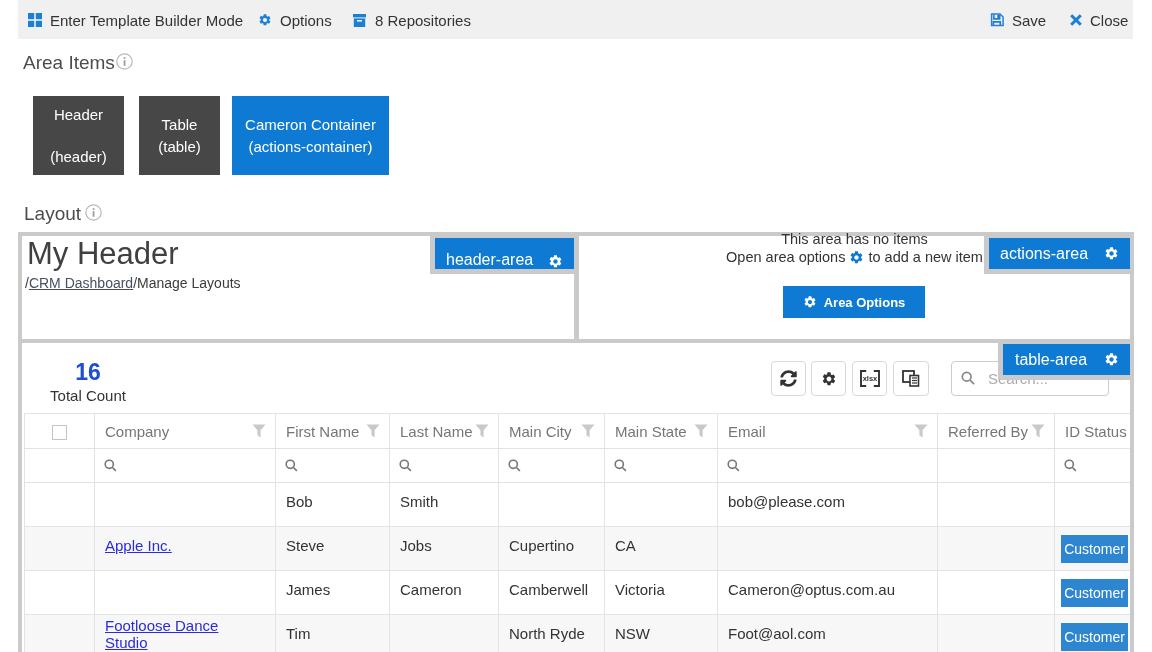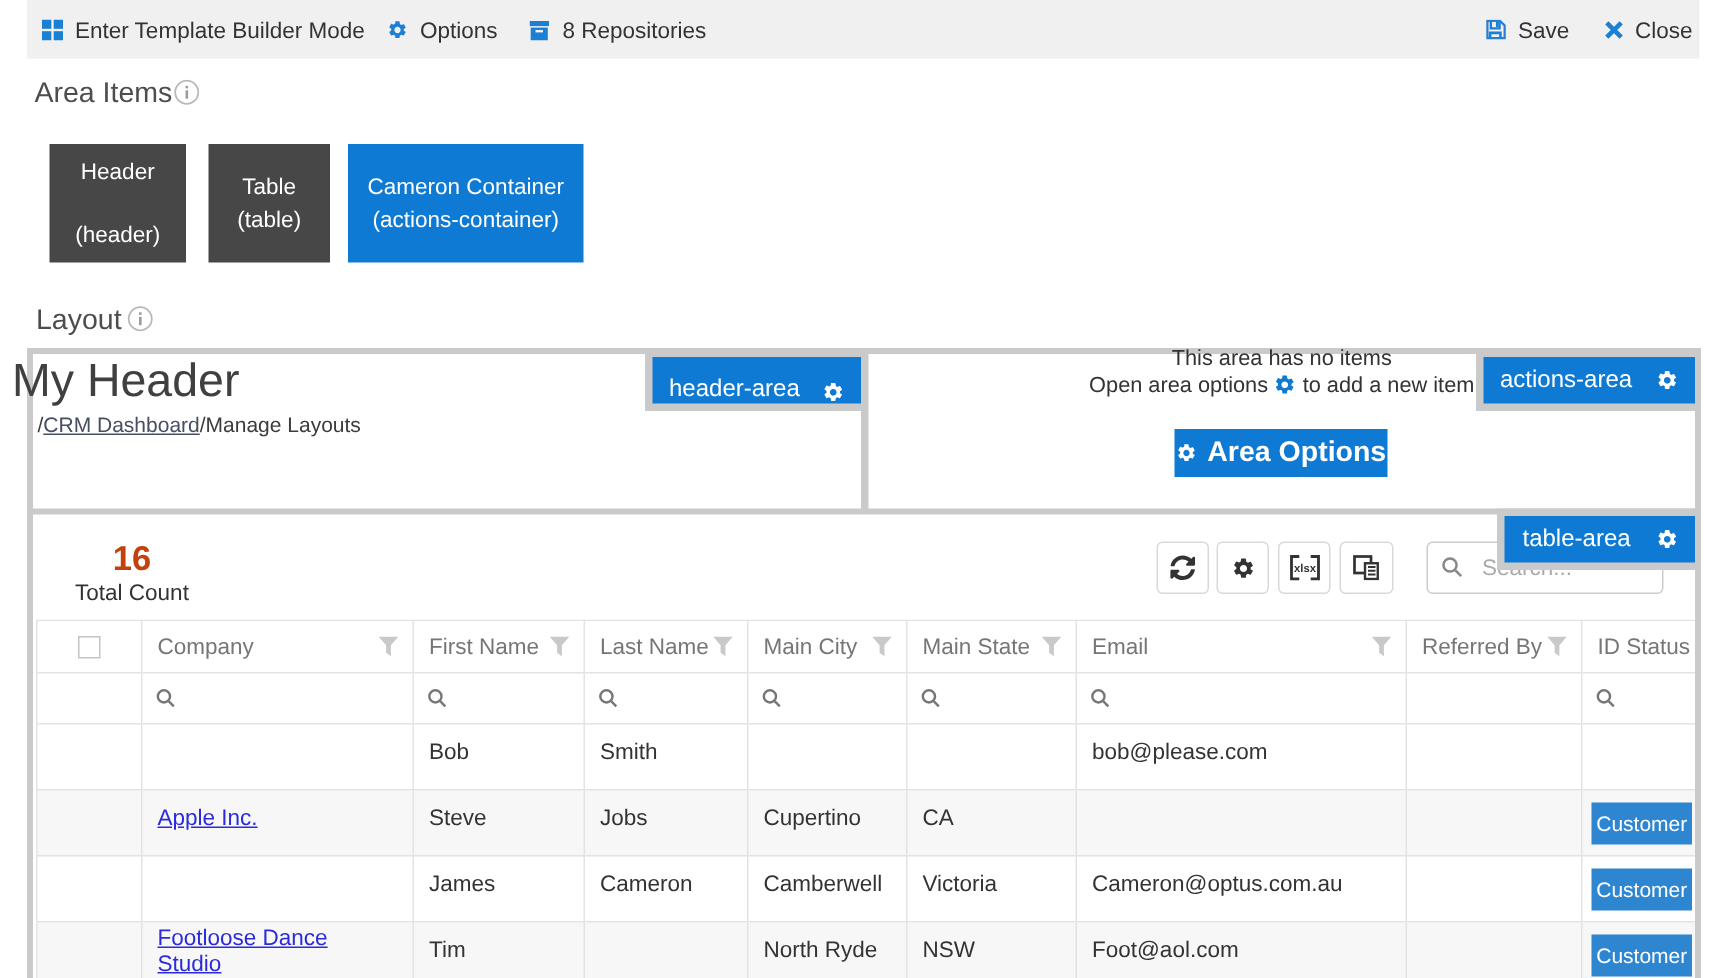--- a/index.html
+++ b/index.html
@@ -86,56 +86,56 @@
   </div>
 
   <div class="abs" style="left:18px;top:232px;width:1116px;height:420px;background:#cacaca;"></div>
 
   <div class="abs" style="left:22px;top:236px;width:552px;height:103px;background:#fff;"></div>
 
   <div class="abs" style="left:579px;top:236px;width:551px;height:103px;background:#fff;"></div>
 
   <div class="abs" style="left:22px;top:343px;width:1108px;height:309px;background:#fff;"></div>
 
-  <div class="abs" style="left:8px;top:236px;font-size:31px;color:#404040;text-align:center;">My Header</div>
+  <div class="abs" style="left:27px;top:236px;font-size:31px;color:#404040;text-align:center;">My Header</div>
   <div class="abs" style="left:25px;top:275px;font-size:14px;color:#3c3c3c;">/<span style="text-decoration:underline;color:#474f63;">CRM Dashboard</span>/Manage Layouts</div>
 
   <div class="abs" style="left:430px;top:236px;background:#cacaca;padding:2px 0 5px 5px;">
     <div style="width:139px;height:31px;background:#0e7ad3;color:#fff;font-size:16px;display:flex;align-items:flex-end;">
       <span style="margin-left:11px;">header-area</span>
       <svg style="margin-left:auto;margin-right:11px;" width="15" height="15" viewBox="0 0 24 24">
           <path fill-rule="evenodd" fill="#fff" d="M19.14,12.94c0.04-0.3,0.06-0.61,0.06-0.94c0-0.32-0.02-0.64-0.07-0.94l2.03-1.58c0.18-0.14,0.23-0.41,0.12-0.61l-1.92-3.32c-0.12-0.22-0.37-0.29-0.59-0.22l-2.39,0.96c-0.5-0.38-1.03-0.7-1.62-0.94l-0.36-2.54C14.34,2.18,14.14,2,13.9,2h-3.84C9.82,2,9.63,2.18,9.59,2.41L9.22,4.95C8.63,5.19,8.1,5.52,7.6,5.9L5.21,4.93c-0.22-0.08-0.47,0-0.59,0.22L2.7,8.47C2.59,8.68,2.63,8.94,2.82,9.08l2.03,1.58C4.8,10.97,4.76,11.29,4.76,11.6c0,0.31,0.02,0.64,0.07,0.94l-2.03,1.58c-0.18,0.14-0.23,0.41-0.12,0.61l1.92,3.32c0.12,0.22,0.37,0.29,0.59,0.22l2.39-0.96c0.5,0.38,1.03,0.7,1.62,0.94l0.36,2.54c0.05,0.24,0.24,0.41,0.48,0.41h3.84c0.24,0,0.44-0.17,0.47-0.41l0.36-2.54c0.59-0.24,1.13-0.56,1.62-0.94l2.39,0.96c0.22,0.08,0.47,0,0.59-0.22l1.92-3.32c0.12-0.22,0.07-0.47-0.12-0.61L19.14,12.94z M12,15.6c-1.98,0-3.6-1.62-3.6-3.6s1.62-3.6,3.6-3.6s3.6,1.62,3.6,3.6S13.98,15.6,12,15.6z"></path>
         </svg>
     </div>
   </div>
 
   <div class="abs" style="left:579px;top:230px;width:551px;text-align:center;font-size:14.5px;color:#333;line-height:18px;">
     <div>This area has no items</div>
     <div>Open area options <svg style="display:inline-block;vertical-align:-3px;" width="15" height="15" viewBox="0 0 24 24">
           <path fill-rule="evenodd" fill="#0e7ad3" d="M19.14,12.94c0.04-0.3,0.06-0.61,0.06-0.94c0-0.32-0.02-0.64-0.07-0.94l2.03-1.58c0.18-0.14,0.23-0.41,0.12-0.61l-1.92-3.32c-0.12-0.22-0.37-0.29-0.59-0.22l-2.39,0.96c-0.5-0.38-1.03-0.7-1.62-0.94l-0.36-2.54C14.34,2.18,14.14,2,13.9,2h-3.84C9.82,2,9.63,2.18,9.59,2.41L9.22,4.95C8.63,5.19,8.1,5.52,7.6,5.9L5.21,4.93c-0.22-0.08-0.47,0-0.59,0.22L2.7,8.47C2.59,8.68,2.63,8.94,2.82,9.08l2.03,1.58C4.8,10.97,4.76,11.29,4.76,11.6c0,0.31,0.02,0.64,0.07,0.94l-2.03,1.58c-0.18,0.14-0.23,0.41-0.12,0.61l1.92,3.32c0.12,0.22,0.37,0.29,0.59,0.22l2.39-0.96c0.5,0.38,1.03,0.7,1.62,0.94l0.36,2.54c0.05,0.24,0.24,0.41,0.48,0.41h3.84c0.24,0,0.44-0.17,0.47-0.41l0.36-2.54c0.59-0.24,1.13-0.56,1.62-0.94l2.39,0.96c0.22,0.08,0.47,0,0.59-0.22l1.92-3.32c0.12-0.22,0.07-0.47-0.12-0.61L19.14,12.94z M12,15.6c-1.98,0-3.6-1.62-3.6-3.6s1.62-3.6,3.6-3.6s3.6,1.62,3.6,3.6S13.98,15.6,12,15.6z"></path>
         </svg> to add a new item</div>
   </div>
-  <div class="abs" style="left:783px;top:286px;width:142px;height:32px;background:#0e7ad3;color:#fff;font-size:19px;font-weight:bold;display:flex;align-items:center;justify-content:center;">
+  <div class="abs" style="left:783px;top:286px;width:142px;height:32px;background:#0e7ad3;color:#fff;font-size:13px;font-weight:bold;display:flex;align-items:center;justify-content:center;">
     <svg style="margin-right:7px;" width="14" height="14" viewBox="0 0 24 24">
         <path fill-rule="evenodd" fill="#fff" d="M19.14,12.94c0.04-0.3,0.06-0.61,0.06-0.94c0-0.32-0.02-0.64-0.07-0.94l2.03-1.58c0.18-0.14,0.23-0.41,0.12-0.61l-1.92-3.32c-0.12-0.22-0.37-0.29-0.59-0.22l-2.39,0.96c-0.5-0.38-1.03-0.7-1.62-0.94l-0.36-2.54C14.34,2.18,14.14,2,13.9,2h-3.84C9.82,2,9.63,2.18,9.59,2.41L9.22,4.95C8.63,5.19,8.1,5.52,7.6,5.9L5.21,4.93c-0.22-0.08-0.47,0-0.59,0.22L2.7,8.47C2.59,8.68,2.63,8.94,2.82,9.08l2.03,1.58C4.8,10.97,4.76,11.29,4.76,11.6c0,0.31,0.02,0.64,0.07,0.94l-2.03,1.58c-0.18,0.14-0.23,0.41-0.12,0.61l1.92,3.32c0.12,0.22,0.37,0.29,0.59,0.22l2.39-0.96c0.5,0.38,1.03,0.7,1.62,0.94l0.36,2.54c0.05,0.24,0.24,0.41,0.48,0.41h3.84c0.24,0,0.44-0.17,0.47-0.41l0.36-2.54c0.59-0.24,1.13-0.56,1.62-0.94l2.39,0.96c0.22,0.08,0.47,0,0.59-0.22l1.92-3.32c0.12-0.22,0.07-0.47-0.12-0.61L19.14,12.94z M12,15.6c-1.98,0-3.6-1.62-3.6-3.6s1.62-3.6,3.6-3.6s3.6,1.62,3.6,3.6S13.98,15.6,12,15.6z"></path>
       </svg>
     Area Options
   </div>
 
   <div class="abs" style="left:984px;top:236px;background:#cacaca;padding:2px 0 5px 5px;">
     <div style="width:141px;height:31px;background:#0e7ad3;color:#fff;font-size:16px;display:flex;align-items:center;">
       <span style="margin-left:11px;">actions-area</span>
       <svg style="margin-left:auto;margin-right:11px;" width="15" height="15" viewBox="0 0 24 24">
           <path fill-rule="evenodd" fill="#fff" d="M19.14,12.94c0.04-0.3,0.06-0.61,0.06-0.94c0-0.32-0.02-0.64-0.07-0.94l2.03-1.58c0.18-0.14,0.23-0.41,0.12-0.61l-1.92-3.32c-0.12-0.22-0.37-0.29-0.59-0.22l-2.39,0.96c-0.5-0.38-1.03-0.7-1.62-0.94l-0.36-2.54C14.34,2.18,14.14,2,13.9,2h-3.84C9.82,2,9.63,2.18,9.59,2.41L9.22,4.95C8.63,5.19,8.1,5.52,7.6,5.9L5.21,4.93c-0.22-0.08-0.47,0-0.59,0.22L2.7,8.47C2.59,8.68,2.63,8.94,2.82,9.08l2.03,1.58C4.8,10.97,4.76,11.29,4.76,11.6c0,0.31,0.02,0.64,0.07,0.94l-2.03,1.58c-0.18,0.14-0.23,0.41-0.12,0.61l1.92,3.32c0.12,0.22,0.37,0.29,0.59,0.22l2.39-0.96c0.5,0.38,1.03,0.7,1.62,0.94l0.36,2.54c0.05,0.24,0.24,0.41,0.48,0.41h3.84c0.24,0,0.44-0.17,0.47-0.41l0.36-2.54c0.59-0.24,1.13-0.56,1.62-0.94l2.39,0.96c0.22,0.08,0.47,0,0.59-0.22l1.92-3.32c0.12-0.22,0.07-0.47-0.12-0.61L19.14,12.94z M12,15.6c-1.98,0-3.6-1.62-3.6-3.6s1.62-3.6,3.6-3.6s3.6,1.62,3.6,3.6S13.98,15.6,12,15.6z"></path>
         </svg>
     </div>
   </div>
 
   <div class="abs" style="left:44px;top:361px;width:88px;text-align:center;">
-    <div style="font-size:23px;font-weight:bold;color:#c2410c;line-height:23px;">16</div>
+    <div style="font-size:23px;font-weight:bold;color:#1d4ed8;line-height:23px;">16</div>
     <div style="font-size:15px;color:#333;line-height:21px;margin-top:1px;">Total Count</div>
   </div>
 
   <div class="abs" style="left:771px;top:361px;width:35px;height:35px;border:1px solid #d9d9d9;border-radius:4px;background:#fff;display:flex;align-items:center;justify-content:center;">
     <svg width="17" height="17" viewBox="0 0 512 512">
         <path fill="#333" d="M370.72 133.28C339.458 104.008 298.888 87.962 255.848 88c-77.458.068-144.328 53.178-162.791 126.85-1.344 5.363-6.122 9.15-11.651 9.15H24.103c-7.498 0-13.194-6.807-11.807-14.176C33.933 94.924 134.813 8 256 8c66.448 0 126.791 26.136 171.315 68.685L463.03 40.97C478.149 25.851 504 36.559 504 57.941V192c0 13.255-10.745 24-24 24H345.941c-21.382 0-32.09-25.851-16.971-40.971l41.75-41.749zM32 296h134.059c21.382 0 32.09 25.851 16.971 40.971l-41.75 41.75c31.262 29.273 71.835 45.319 114.876 45.28 77.418-.07 144.315-53.144 162.787-126.849 1.344-5.363 6.122-9.15 11.651-9.15h57.304c7.498 0 13.194 6.807 11.807 14.176C478.067 417.076 377.187 504 256 504c-66.448 0-126.791-26.136-171.315-68.685L48.97 471.03C33.851 486.149 8 475.441 8 454.059V320c0-13.255 10.745-24 24-24z"></path>
       </svg>
   </div>
   <div class="abs" style="left:811px;top:361px;width:35px;height:35px;border:1px solid #d9d9d9;border-radius:4px;background:#fff;display:flex;align-items:center;justify-content:center;">
     <svg width="16" height="16" viewBox="0 0 24 24">

